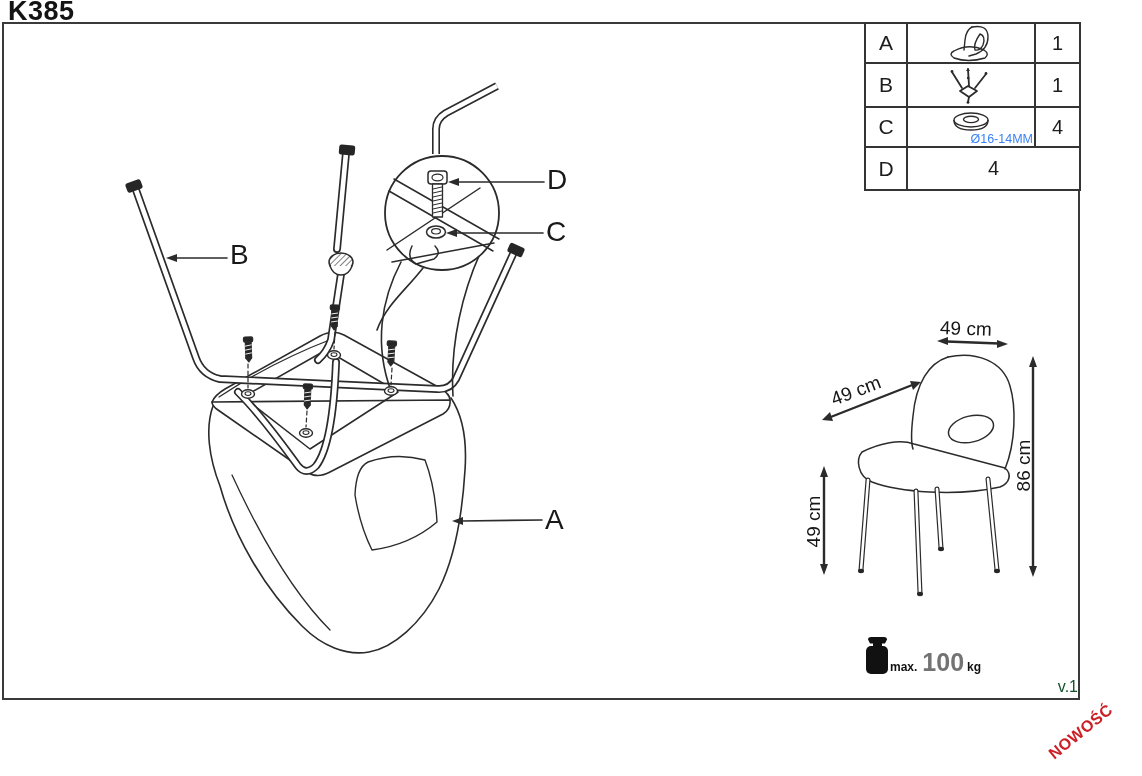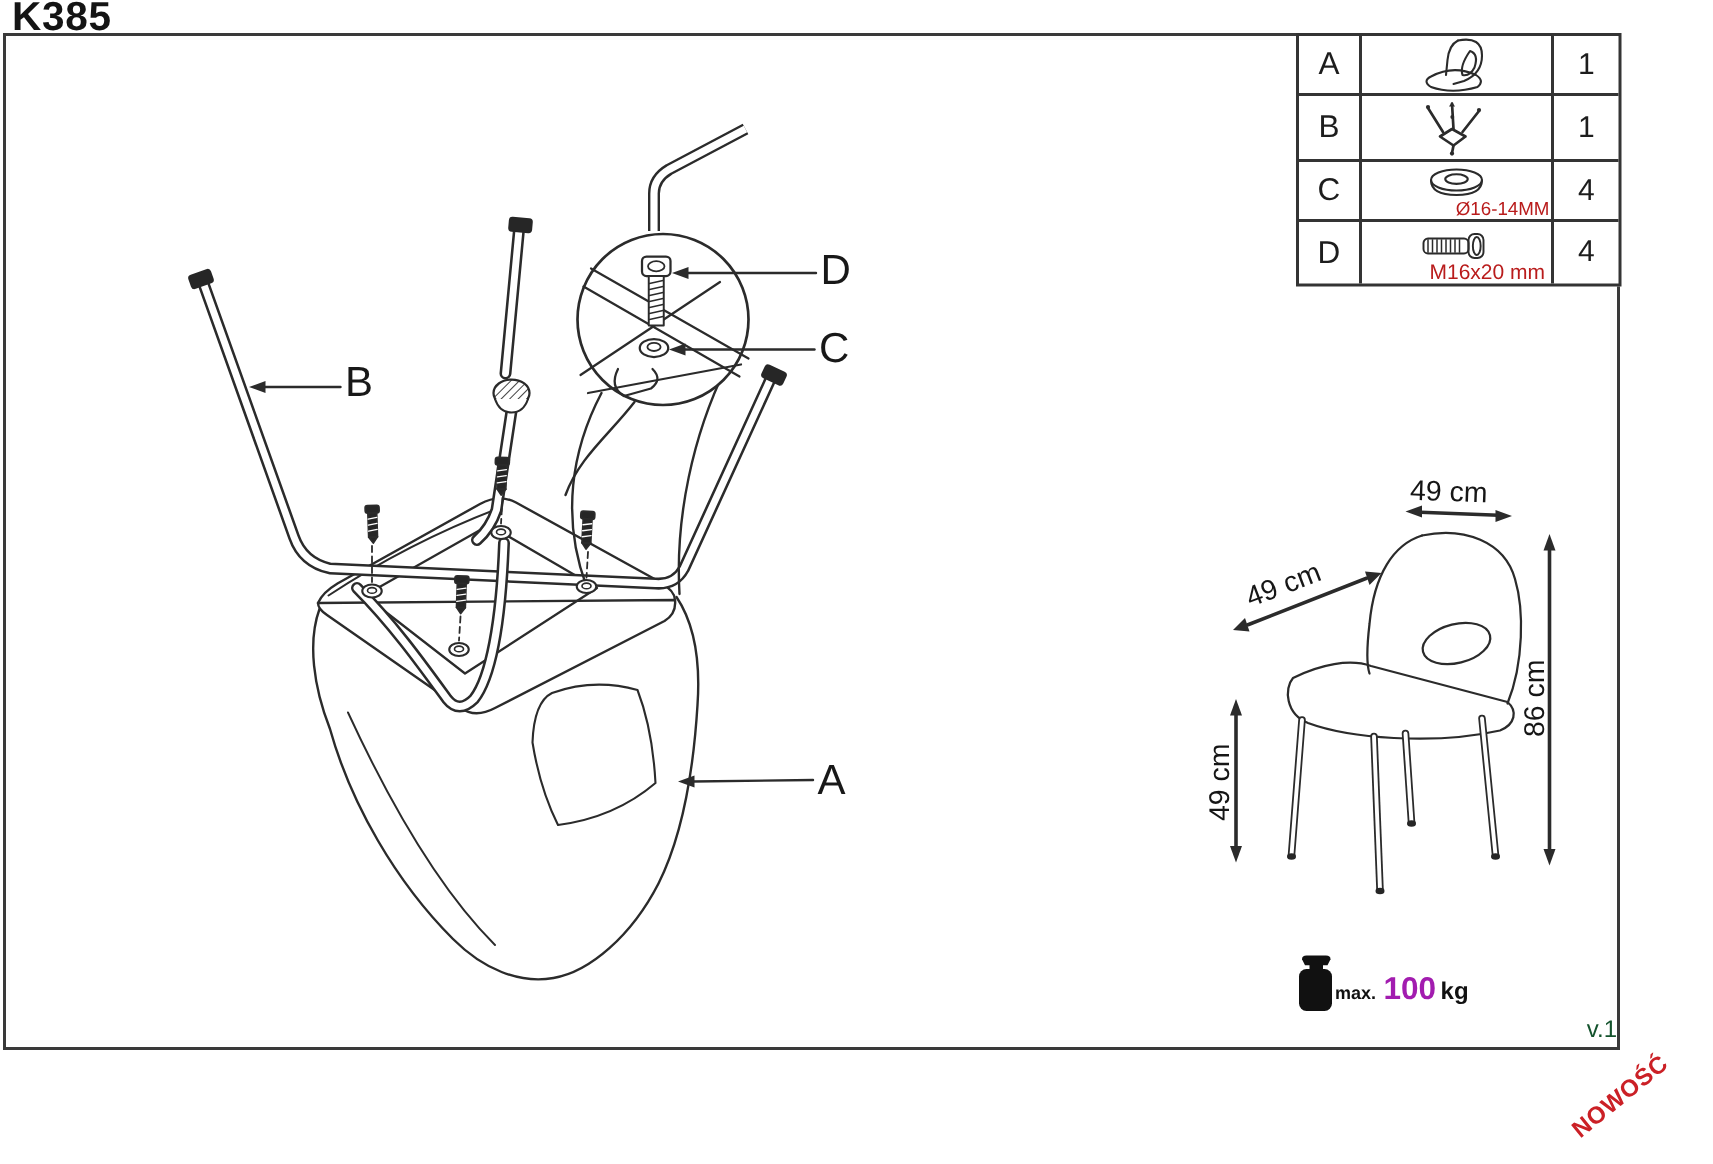--- a/index.html
+++ b/index.html
@@ -13,43 +13,43 @@
 
   
   #parts-table { left:864px; top:22px; width:217px; background:#fff; border:2px solid #343434; }
   .prow { display:flex; border-bottom:2px solid #343434; }
   .prow:last-child { border-bottom:none; }
   .pcell { display:flex; align-items:center; justify-content:center; }
   .pcell.letter { width:42px; border-right:2px solid #343434; font-size:21px; color:#1d1d1d; }
   .pcell.icon { width:128px; border-right:2px solid #343434; position:relative; }
   .pcell.qty { flex:1; font-size:20px; color:#1d1d1d; }
   .r1 { height:40px; } .r2 { height:44px; } .r3 { height:40px; } .r4 { height:41px; }
-  .spec { position:absolute; bottom:0px; color:#b91c1c; white-space:nowrap; }
+  .spec { position:absolute; bottom:0px; color:#3b82f6; white-space:nowrap; }
   .spec.c { right:1px; font-size:12.5px; }
   .spec.d { right:4px; font-size:14px; }
 
   
   .dlabel { font-size:28px; color:#181818; line-height:1; }
   #label-b { left:230px; top:241px; }
   #label-d { left:547px; top:166px; }
   #label-c { left:546px; top:218px; }
   #label-a { left:545px; top:506px; }
 
   
   .dim { font-size:19px; color:#161616; white-space:nowrap; line-height:1; }
   #dim-width  { left:940px; top:319px; transform:rotate(2deg); }
   #dim-depth  { left:830px; top:381px; transform:rotate(-21deg); }
   #dim-seath  { left:788px; top:512px; transform:rotate(-90deg); }
   #dim-height { left:998px; top:456px; transform:rotate(-90deg); }
 
   
   #weight-text { left:890px; top:648px; }
   #weight-text .max { font-size:12px; font-weight:bold; color:#111; vertical-align:baseline; }
-  #weight-text .val { font-size:21px; font-weight:bold; color:#a21caf; margin-left:5px; }
-  #weight-text .unit { font-size:16px; font-weight:bold; color:#111; margin-left:3px; }
+  #weight-text .val { font-size:25px; font-weight:bold; color:#737373; margin-left:5px; }
+  #weight-text .unit { font-size:12px; font-weight:bold; color:#111; margin-left:3px; }
 
   #version { left:1044px; top:678px; width:34px; text-align:right; font-size:16px; color:#14532d; }
 
   #footer { left:179px; top:700px; width:640px; text-align:center; color:#2c2c2c; }
   #footer .l1 { font-size:13px; margin-top:2px; }
   #footer .l2, #footer .l3 { font-size:12.8px; margin-top:3px; }
 
   #badge-new { left:1051px; top:747px; font-size:16px; font-weight:bold; color:#cb2026; transform:rotate(-39deg); transform-origin:left center; letter-spacing:0.5px; white-space:nowrap; }
 
   svg { display:block; }
@@ -286,38 +286,20 @@
           <ellipse cx="32" cy="10" rx="17" ry="7"></ellipse>
           <path d="M15,10 Q15,20 32,20 Q49,20 49,10"></path>
           <ellipse cx="32" cy="9.4" rx="7.5" ry="3.2"></ellipse>
         </svg>
         <div class="spec c">Ø16-14MM</div>
       </div>
       <div class="pcell qty">4</div>
     </div>
     <div class="prow r4">
       <div class="pcell letter">D</div>
-      <div class="pcell icon">
-        <svg width="64" height="24" viewBox="0 0 64 24" style="margin-bottom:10px" fill="none" stroke="#2b2b2b" stroke-width="1.3">
-          <rect x="10" y="7" width="30" height="10" rx="3"></rect>
-          <g stroke-width="1">
-            <line x1="13" y1="7.5" x2="13" y2="16.5"></line>
-              <line x1="16" y1="7.5" x2="16" y2="16.5"></line>
-            <line x1="19" y1="7.5" x2="19" y2="16.5"></line>
-              <line x1="22" y1="7.5" x2="22" y2="16.5"></line>
-            <line x1="25" y1="7.5" x2="25" y2="16.5"></line>
-              <line x1="28" y1="7.5" x2="28" y2="16.5"></line>
-            <line x1="31" y1="7.5" x2="31" y2="16.5"></line>
-              <line x1="34" y1="7.5" x2="34" y2="16.5"></line>
-          </g>
-          <rect x="40" y="4" width="10" height="16" rx="4"></rect>
-          <ellipse cx="45.5" cy="12" rx="2.6" ry="6"></ellipse>
-        </svg>
-        <div class="spec d">M16x20 mm</div>
-      </div>
       <div class="pcell qty">4</div>
     </div>
   </div>
 
   <div class="abs dlabel" id="label-b">B</div>
   <div class="abs dlabel" id="label-d">D</div>
   <div class="abs dlabel" id="label-c">C</div>
   <div class="abs dlabel" id="label-a">A</div>
 
   <div class="abs dim" id="dim-width">49 cm</div>

